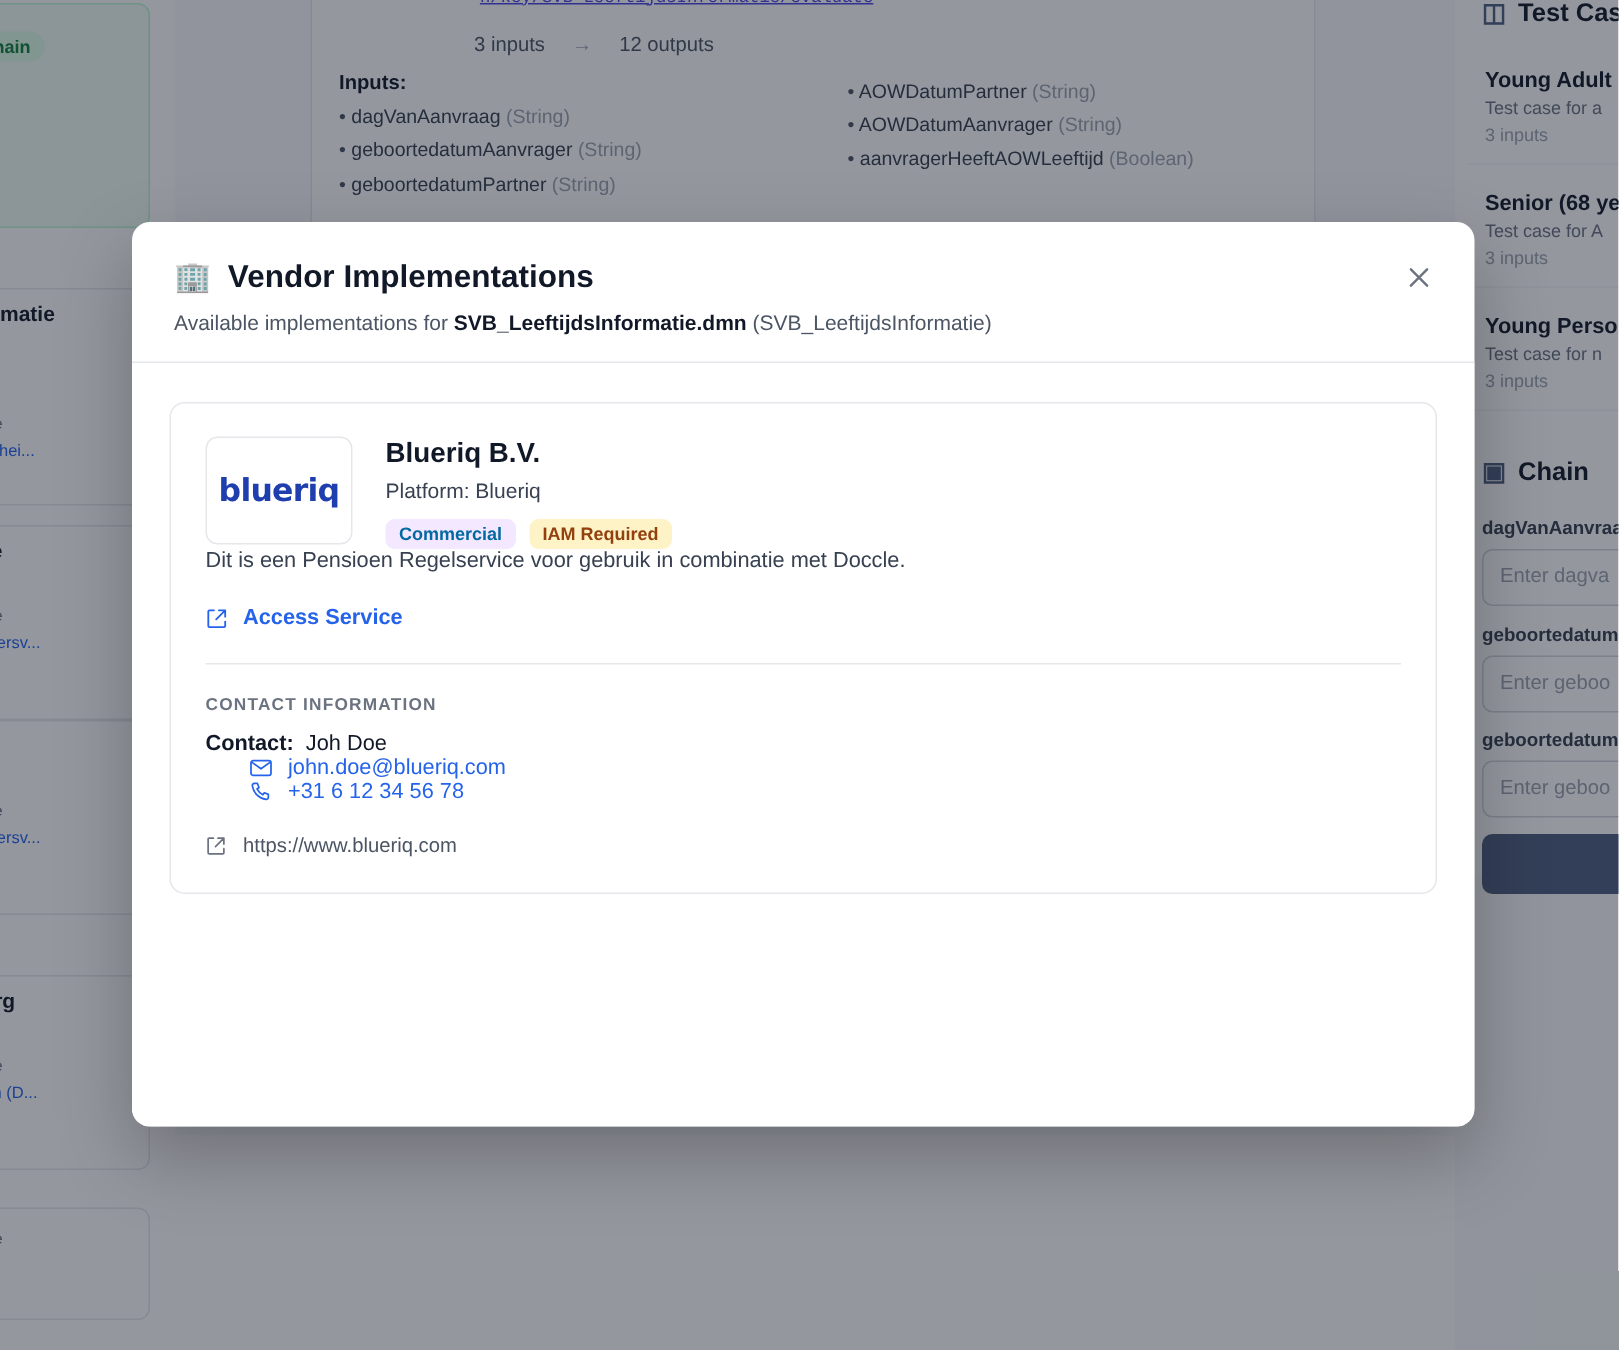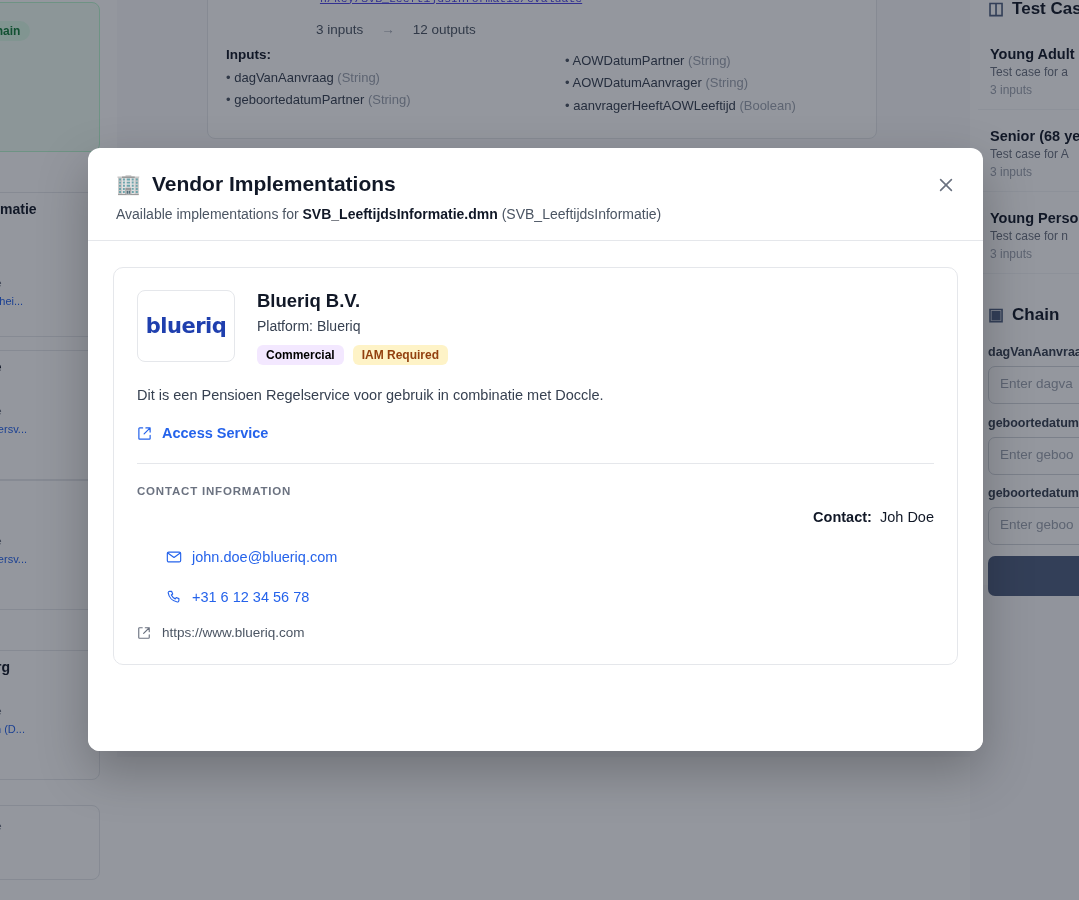--- a/index.html
+++ b/index.html
@@ -155,36 +155,36 @@
     flex: 0 0 auto;
   }
   .logo-text {
     font-size: 21px; font-weight: 700; color: #1f3fae; letter-spacing: -0.5px;
     font-family: "DejaVu Sans", sans-serif;
   }
   .vendor-name { font-size: 18.5px; font-weight: 700; color: #111827; }
   .vendor-platform { font-size: 14px; color: #374151; margin-top: 6px; }
   .badges { display: flex; gap: 9px; margin-top: 11px; }
   .badge { font-size: 12px; font-weight: 600; border-radius: 6px; padding: 3px 9px; }
-  .badge.commercial { background: #f3e8ff; color: #000000; }
+  .badge.commercial { background: #f3e8ff; color: #0369a1; }
   .badge.iam { background: #fef3c7; color: #92400e; }
-  .vendor-desc { margin-top: 22px; font-size: 14.5px; color: #374151; }
+  .vendor-desc { font-size: 14.5px; color: #374151; }
   .access-row {
     margin-top: 22px; display: flex; align-items: center; gap: 10px;
     font-size: 14.5px; color: #2563eb; font-weight: 600; cursor: pointer;
   }
   .divider { height: 1px; background: #e5e7eb; margin: 22px 0 0 0; }
   .contact-head {
     margin-top: 21px; font-size: 11.5px; font-weight: 700; color: #6b7280;
     letter-spacing: .07em;
   }
-  .contact-name { margin-top: 12px; font-size: 14.5px; color: #111827; text-align: right; }
+  .contact-name { margin-top: 12px; font-size: 14.5px; color: #111827; }
   .contact-name b { font-weight: 700; }
   .contact-line {
-    margin-top: 24px; display: flex; align-items: center; gap: 10px;
+    margin-top: 0; display: flex; align-items: center; gap: 10px;
     font-size: 14.5px; color: #2563eb; cursor: pointer; padding-left: 29px;
   }
   .web-line {
     margin-top: 20px; display: flex; align-items: center; gap: 11px;
     font-size: 13.5px; color: #4b5563;
   }
   .modal-footer {
     padding: 16px 25px 22px 25px; background: #ffffff;
   }
   .close-btn {
@@ -252,20 +252,25 @@
         <span>3 inputs</span>
         <span class="io-arrow">→</span>
         <span>12 outputs</span>
       </div>
       <div class="io-grid">
         <div class="io-col">
           <div class="io-head">Inputs:</div>
           <div class="io-item">
             <span class="io-bullet">•</span>
             <span>dagVanAanvraag</span>
+            <span class="ty">(String)</span>
+          </div>
+          <div class="io-item">
+            <span class="io-bullet">•</span>
+            <span>geboortedatumAanvrager</span>
             <span class="ty">(String)</span>
           </div>
           <div class="io-item">
             <span class="io-bullet">•</span>
             <span>geboortedatumPartner</span>
             <span class="ty">(String)</span>
           </div>
         </div>
         <div class="io-col">
           <div class="io-item">

